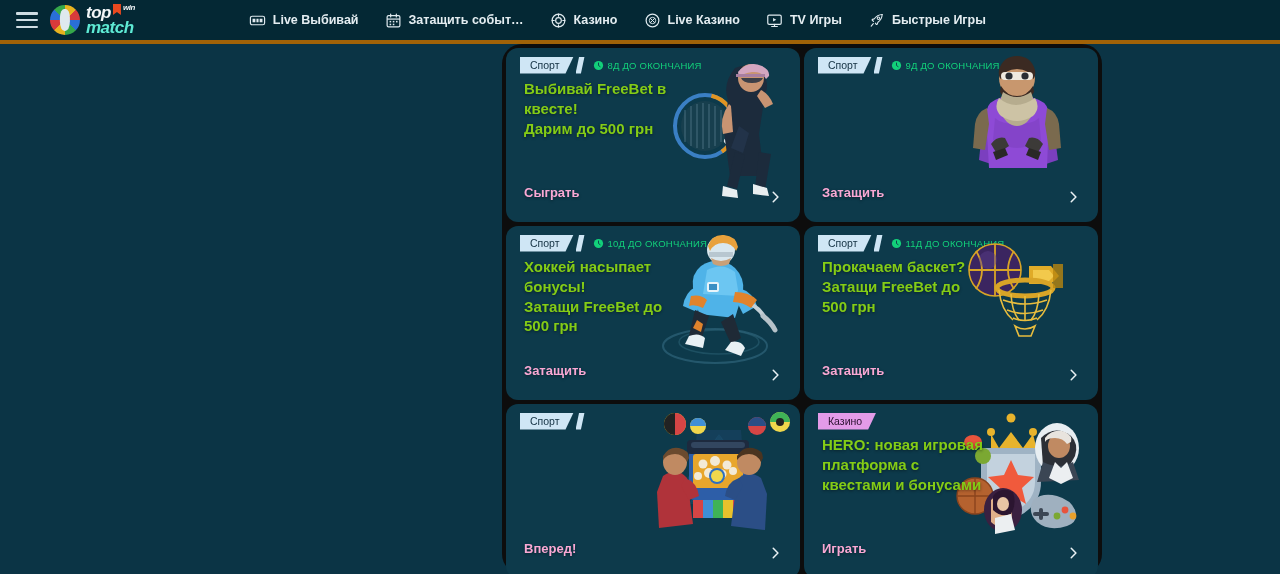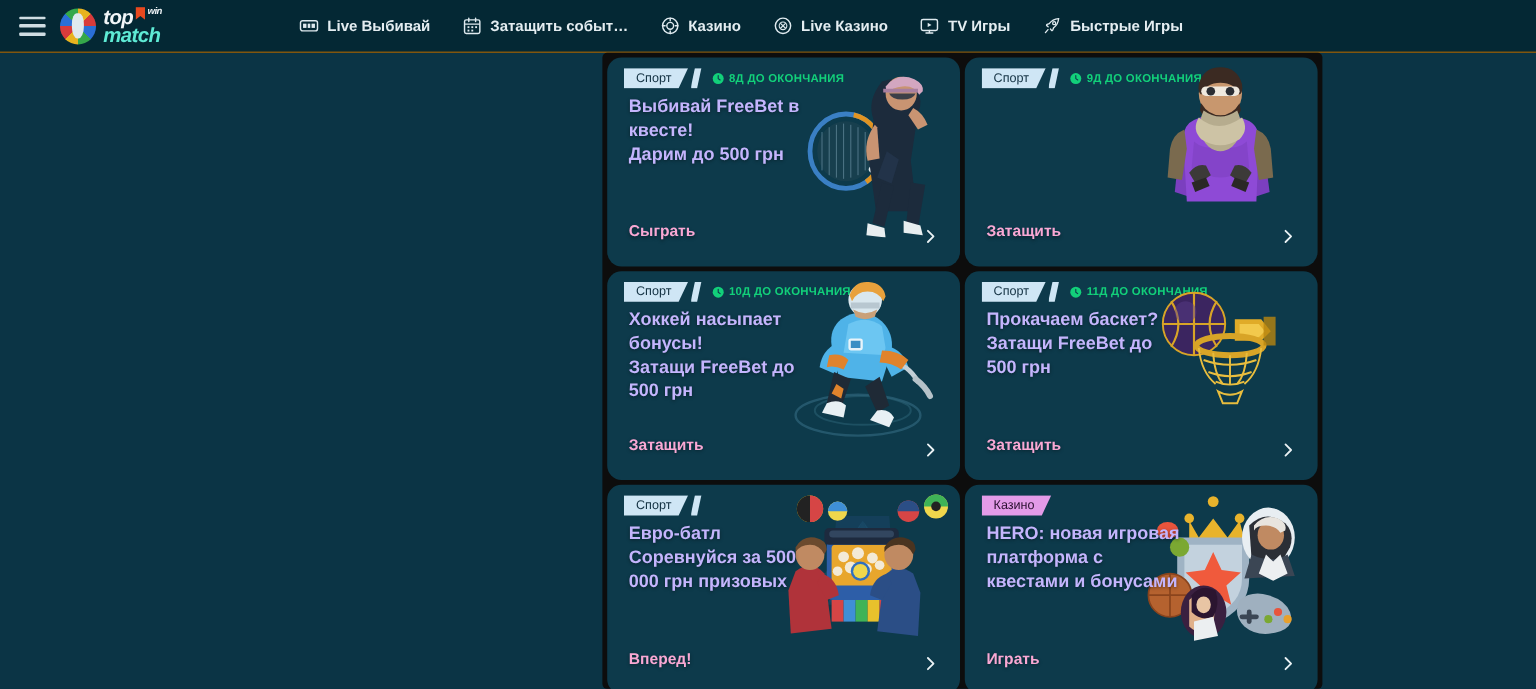--- a/index.html
+++ b/index.html
@@ -9,21 +9,21 @@
     font-family:"Liberation Sans", sans-serif;
     overflow:hidden;
   }
 
   
   .header{
     position:absolute; top:0; left:0;
     width:1280px; height:44px;
     background:#042834;
     display:flex; align-items:center;
-    border-bottom:1px solid #a16207;
+    border-bottom:4px solid #a16207;
   }
   .burger{
     width:22px; height:16px;
     margin-left:16px; margin-right:12px;
     display:flex; flex-direction:column; justify-content:space-between;
     cursor:pointer;
   }
   .burger i{ display:block; height:2.5px; background:#cfdde3; border-radius:1px; }
 
   .logo{ display:flex; align-items:center; gap:6px; cursor:pointer; }
@@ -76,21 +76,21 @@
     color:#e4edf1; font-size:12.5px; font-weight:bold;
     cursor:pointer; white-space:nowrap;
   }
   .nav-ico{ width:17px; height:17px; flex:none; display:block; }
 
   
   .deck{
     position:absolute; left:502px; top:44px;
     width:600px; height:530px;
     background:#0d0d0d;
-    border-radius:4px;
+    border-radius:20px;
     padding:4px;
     display:grid;
     grid-template-columns:1fr 1fr;
     grid-auto-rows:174px;
     gap:4px;
   }
 
   
   .card{
     position:relative;
@@ -115,31 +115,31 @@
   .tag.casino{ background:#e39be8; color:#2a1030; }
   .tag-fleck{
     width:9px; height:17px; margin-left:2px;
     background:#cfe6f5;
     clip-path:polygon(40% 0, 100% 0, 60% 100%, 0 100%);
   }
 
   .countdown{
     display:flex; align-items:center; gap:4px;
     margin-left:8px;
-    font-size:9.5px; font-weight:bold; letter-spacing:.2px;
+    font-size:9.5px; font-weight:normal; letter-spacing:.2px;
     color:#12d07a; text-transform:uppercase;
     white-space:nowrap;
   }
   .clock-ico{ width:11px; height:11px; flex:none; display:block; }
 
   .card-title{
     position:relative; z-index:2;
     margin:9px 0 0 18px;
     width:190px;
-    color:#c4b5fd;
+    color:#84cc16;
     font-size:15px; font-weight:bold; line-height:1.32;
     white-space:pre-line;
     text-shadow:0 1px 3px rgba(0,0,0,.45);
   }
 
   .card-cta{
     position:absolute; left:18px; bottom:22px;
     color:#f9a8d4; font-size:13px; font-weight:bold;
     text-shadow:0 1px 3px rgba(0,0,0,.4);
   }
@@ -464,23 +464,20 @@
         <path d="M126 74q-14-10-24 2l-6 46 34 4 2-36z" fill="#2b4e86"></path>
         <ellipse cx="114" cy="58" rx="12" ry="13" fill="#c08a62"></ellipse>
         <path d="M102 52q6-10 16-8 10 2 10 10l-2 4q-4-8-12-8t-12 6z" fill="#4a3420"></path>
         <path d="M104 74q-12 4-14 18l10 4 8-14z" fill="#2b4e86"></path>
       </svg>
     </div>
     <div class="card-top">
       <span class="tag">Спорт</span>
       <span class="tag-fleck"></span>
     </div>
-    <div class="card-title">Евро-батл
-Соревнуйся за 500
-000 грн призовых</div>
     <div class="card-cta">Вперед!</div>
     <svg class="chev" viewBox="0 0 24 24">
       <path d="M9 4l8 8-8 8" fill="none" stroke="#e9f1f4" stroke-width="2.6" stroke-linecap="round" stroke-linejoin="round"></path>
     </svg>
   </div>
 
   <div class="card">
     <div class="art">
       <svg viewBox="0 0 165 150">
         <path d="M58 30l8 14 12-16 12 16 10-14 4 16-46 2z" fill="#e8b32c"></path>

